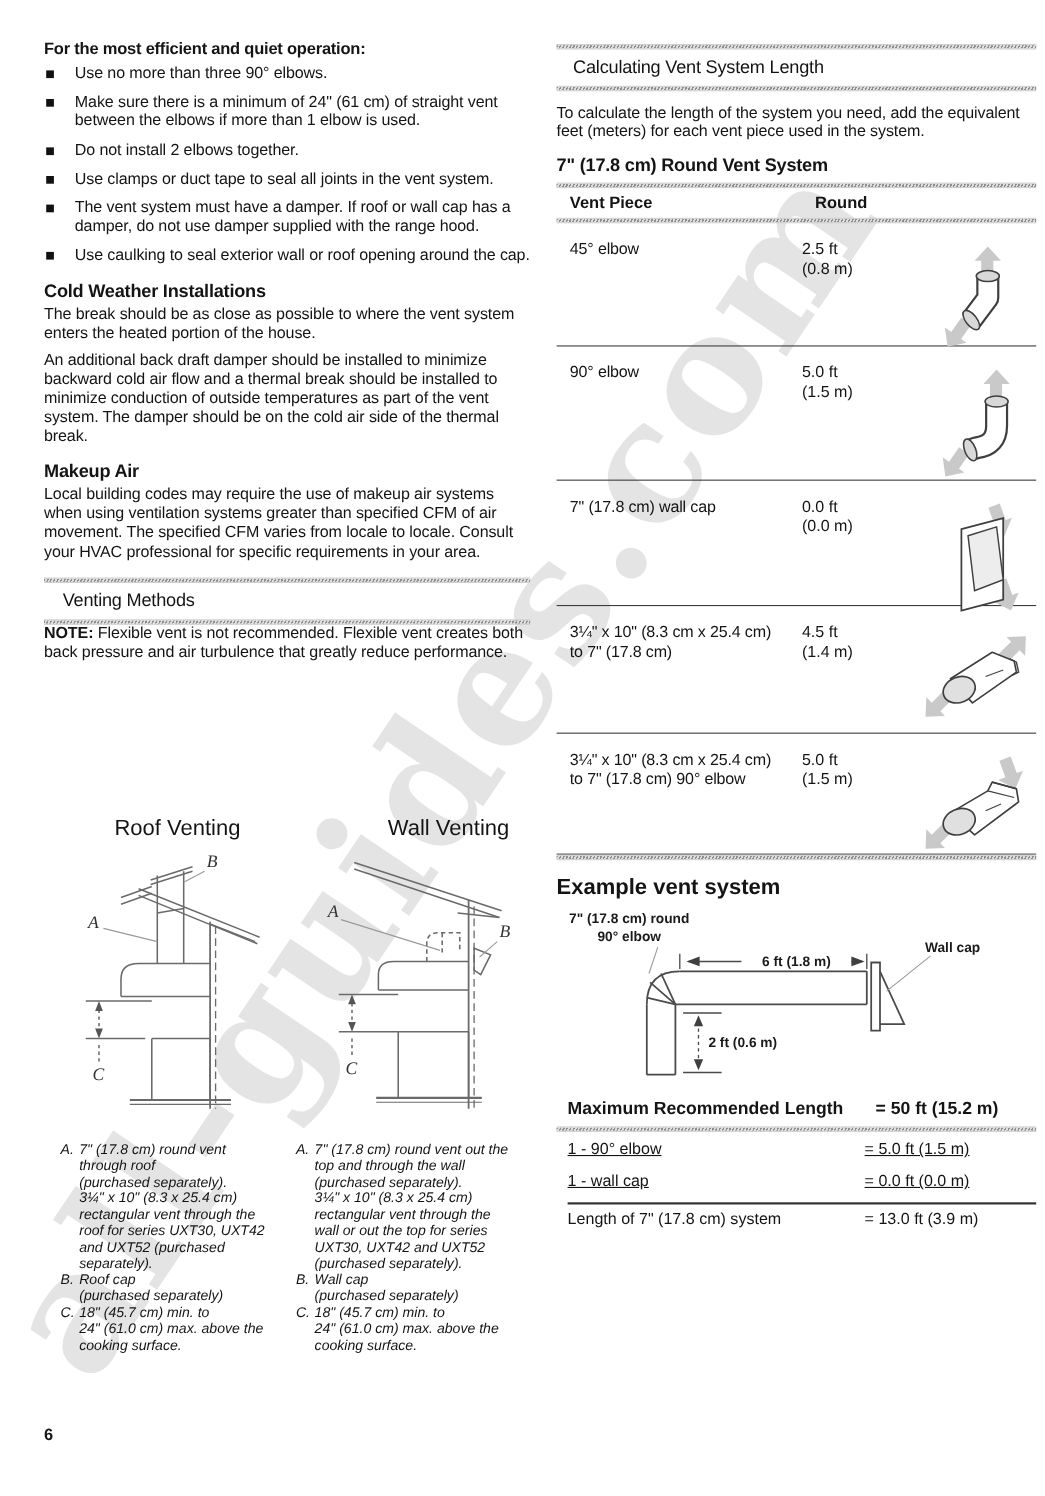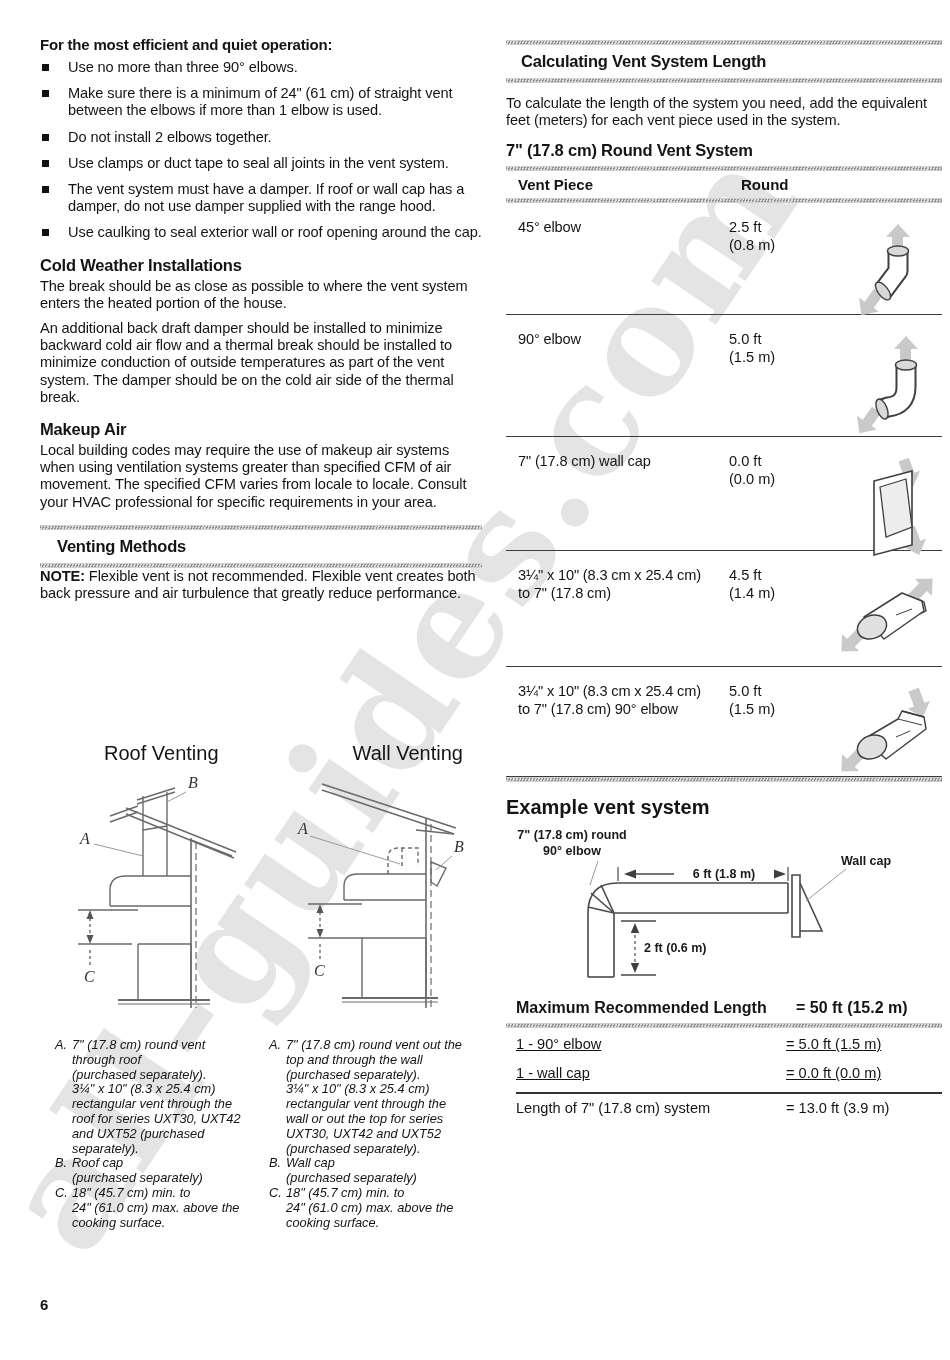--- a/index.html
+++ b/index.html
@@ -26,21 +26,21 @@
   .bullets { margin-top:6px; margin-bottom:4px; }
   .bullet { position:relative; padding-left:28px; margin-bottom:9px; font-size:14.6px; line-height:17.2px; letter-spacing:-0.1px; }
   .bullet .sq { position:absolute; left:2px; top:5px; width:7px; height:7px; background:#111; }
 
   
   .rule {
     height:5px;
     background-image:repeating-linear-gradient(115deg, #8f8f8f 0px, #8f8f8f 1.3px, #dedede 1.3px, #dedede 2.8px);
     border-top:1px solid #cfcfcf; border-bottom:1px solid #cfcfcf;
   }
-  .boxed-head { font-size:16.5px; font-weight:bold; padding:7px 0 7px 17px; letter-spacing:-0.2px; }
+  .boxed-head { font-size:16.5px; font-weight:normal; padding:7px 0 7px 17px; letter-spacing:-0.2px; }
 
   .pre { white-space:pre-line; }
 
   
   .diag-labels { position:absolute; left:40px; top:742px; width:442px; z-index:1; display:flex; }
   .diag-label { font-size:20px; font-weight:normal; }
   .diag-label.roof { margin-left:64px; }
   .diag-label.wall { margin-left:134px; }
   .diagrams { position:absolute; left:40px; top:768px; width:442px; z-index:1; display:flex; }
   .diagram svg { display:block; }

